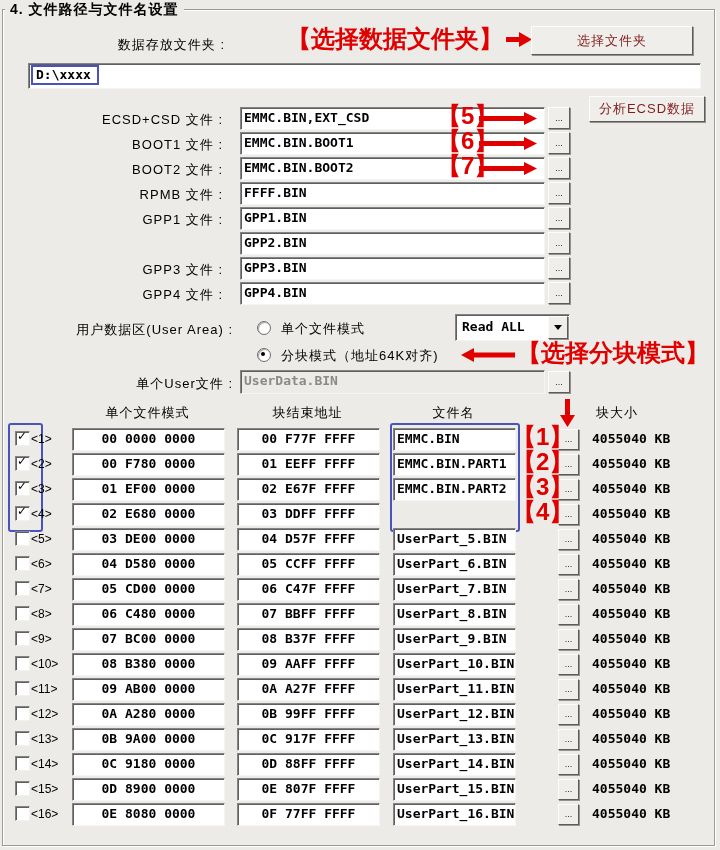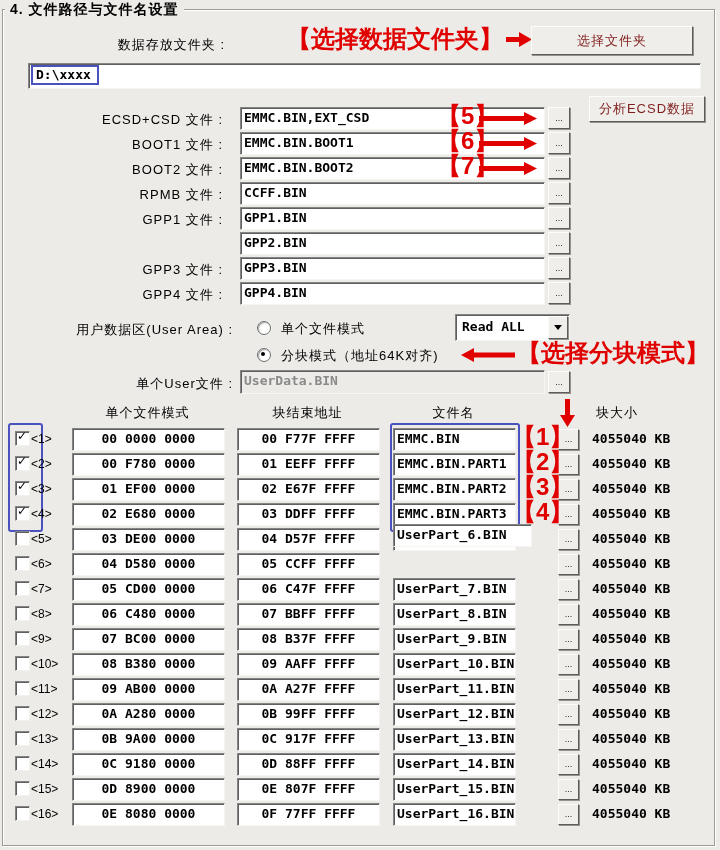--- a/index.html
+++ b/index.html
@@ -117,21 +117,21 @@
       <span class="inval mono">EMMC.BIN.BOOT2</span>
     </div>
     <div class="btn browse" style="left: 548px; top: 157px; width: 20px; height: 20px;">...</div>
     <div class="ann" style="left: 437px; top: 153px;">【7】</div>
     <span class="abs" style="left: 479px; top: 161px;"><svg width="58" height="13">
         <rect x="0" y="4" width="46" height="5" fill="#e00000"></rect>
         <polygon points="45,0 58,6.5 45,13" fill="#e00000"></polygon>
       </svg></span>
     <div class="lbl r" style="left: 0px; top: 186px; width: 223px;">RPMB 文件 :</div>
     <div class="sunken" style="left: 240px; top: 182px; width: 303px; height: 21px;">
-      <span class="inval mono">CCFF.BIN</span>
+      <span class="inval mono">FFFF.BIN</span>
     </div>
     <div class="btn browse" style="left: 548px; top: 182px; width: 20px; height: 20px;">...</div>
     <div class="lbl r" style="left: 0px; top: 211px; width: 223px;">GPP1 文件 :</div>
     <div class="sunken" style="left: 240px; top: 207px; width: 303px; height: 21px;">
       <span class="inval mono">GPP1.BIN</span>
     </div>
     <div class="btn browse" style="left: 548px; top: 207px; width: 20px; height: 20px;">...</div>
     <div class="sunken" style="left: 240px; top: 232px; width: 303px; height: 21px;">
       <span class="inval mono">GPP2.BIN</span>
     </div>
@@ -196,23 +196,20 @@
     <div class="ann" style="left: 512px; top: 474px;">【3】</div>
     <div class="cb" style="left: 15px; top: 506px;">
       <span>✓</span>
     </div>
     <div class="lbl" style="left: 31px; top: 507px; width: 38px; font-size: 12px; letter-spacing: 0px;">&lt;4&gt;</div>
     <div class="sunken" style="left: 72px; top: 503px; width: 151px; height: 21px;">
       <span class="ctrval mono">02 E680 0000</span>
     </div>
     <div class="sunken" style="left: 237px; top: 503px; width: 141px; height: 21px;">
       <span class="ctrval mono">03 DDFF FFFF</span>
-    </div>
-    <div class="sunken" style="left: 393px; top: 503px; width: 121px; height: 21px;">
-      <span class="inval mono">EMMC.BIN.PART3</span>
     </div>
     <div class="btn browse" style="left: 558px; top: 504px; width: 19px; height: 19px;">...</div>
     <div class="lbl mono" style="left: 592px; top: 506px; letter-spacing: 0px;">4055040 KB</div>
     <div class="ann" style="left: 512px; top: 499px;">【4】</div>
     <div class="cb" style="left: 15px; top: 531px;"></div>
     <div class="lbl" style="left: 31px; top: 532px; width: 38px; font-size: 12px; letter-spacing: 0px;">&lt;5&gt;</div>
     <div class="sunken" style="left: 72px; top: 528px; width: 151px; height: 21px;">
       <span class="ctrval mono">03 DE00 0000</span>
     </div>
     <div class="sunken" style="left: 237px; top: 528px; width: 141px; height: 21px;">
@@ -224,21 +221,21 @@
     <div class="btn browse" style="left: 558px; top: 529px; width: 19px; height: 19px;">...</div>
     <div class="lbl mono" style="left: 592px; top: 531px; letter-spacing: 0px;">4055040 KB</div>
     <div class="cb" style="left: 15px; top: 556px;"></div>
     <div class="lbl" style="left: 31px; top: 557px; width: 38px; font-size: 12px; letter-spacing: 0px;">&lt;6&gt;</div>
     <div class="sunken" style="left: 72px; top: 553px; width: 151px; height: 21px;">
       <span class="ctrval mono">04 D580 0000</span>
     </div>
     <div class="sunken" style="left: 237px; top: 553px; width: 141px; height: 21px;">
       <span class="ctrval mono">05 CCFF FFFF</span>
     </div>
-    <div class="sunken" style="left: 393px; top: 524px; width: 121px; height: 21px; padding-left: 16px;">
+    <div class="sunken" style="left: 393px; top: 553px; width: 121px; height: 21px;">
       <span class="inval mono">UserPart_6.BIN</span>
     </div>
     <div class="btn browse" style="left: 558px; top: 554px; width: 19px; height: 19px;">...</div>
     <div class="lbl mono" style="left: 592px; top: 556px; letter-spacing: 0px;">4055040 KB</div>
     <div class="cb" style="left: 15px; top: 581px;"></div>
     <div class="lbl" style="left: 31px; top: 582px; width: 38px; font-size: 12px; letter-spacing: 0px;">&lt;7&gt;</div>
     <div class="sunken" style="left: 72px; top: 578px; width: 151px; height: 21px;">
       <span class="ctrval mono">05 CD00 0000</span>
     </div>
     <div class="sunken" style="left: 237px; top: 578px; width: 141px; height: 21px;">

